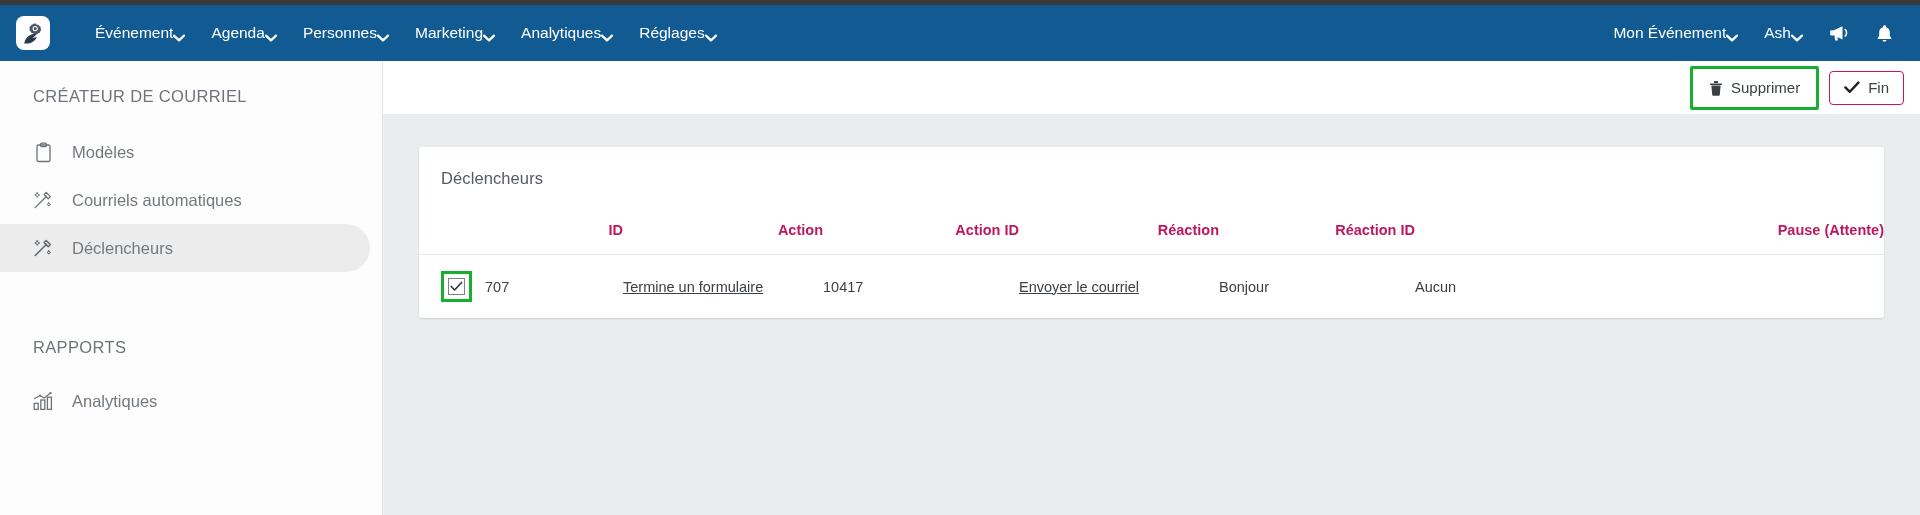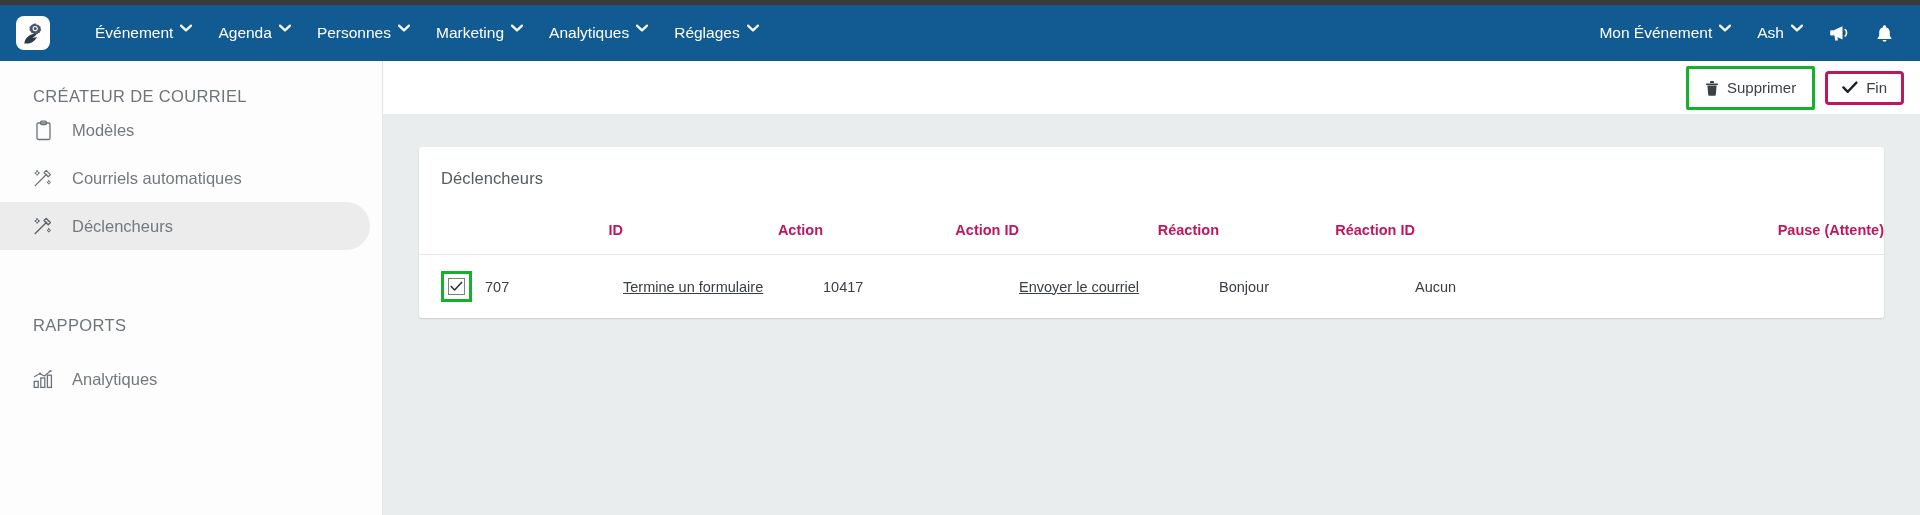--- a/index.html
+++ b/index.html
@@ -55,22 +55,21 @@
     display: flex;
     align-items: center;
     gap: 0px;
     margin-left: 18px;
   }
   .nav-link {
     color: #ffffff;
     font-size: 15.5px;
     padding: 8px 13px;
     display: flex;
-    align-items: flex-start;
-    gap: 7px;
+    align-items: flex-end;
     white-space: nowrap;
     cursor: pointer;
   }
   .nav-right {
     position: absolute;
     right: 14px;
     top: 0; bottom: 0;
     display: flex;
     align-items: center;
     gap: 0;
@@ -98,20 +97,21 @@
     background: #fdfdfd;
     border-right: 1px solid #e3e6e8;
     padding-top: 26px;
     position: relative;
   }
   .side-head {
     font-size: 16.5px;
     color: #6e7479;
     letter-spacing: .35px;
     padding: 0 0 0 33px;
+    margin-bottom: 22px;
     white-space: nowrap;
   }
   .side-head.rapports { margin-top: 66px; margin-bottom: 20px; }
   .side-item {
     height: 48px;
     display: flex;
     align-items: center;
     gap: 18px;
     padding-left: 32px;
     color: #74797e;
@@ -150,21 +150,21 @@
   }
   .hl-wrap {
     border: 3px solid #17b02e;
     padding: 2px;
     border-radius: 2px;
     display: inline-flex;
   }
   .tb-btn {
     height: 34px;
     background: #ffffff;
-    border: 3px solid #be185d;
+    border: 1px solid #be185d;
     border-radius: 4px;
     display: flex;
     align-items: center;
     gap: 8px;
     padding: 0 14px;
     font-size: 15px;
     color: #3b4045;
     cursor: pointer;
     white-space: nowrap;
   }

